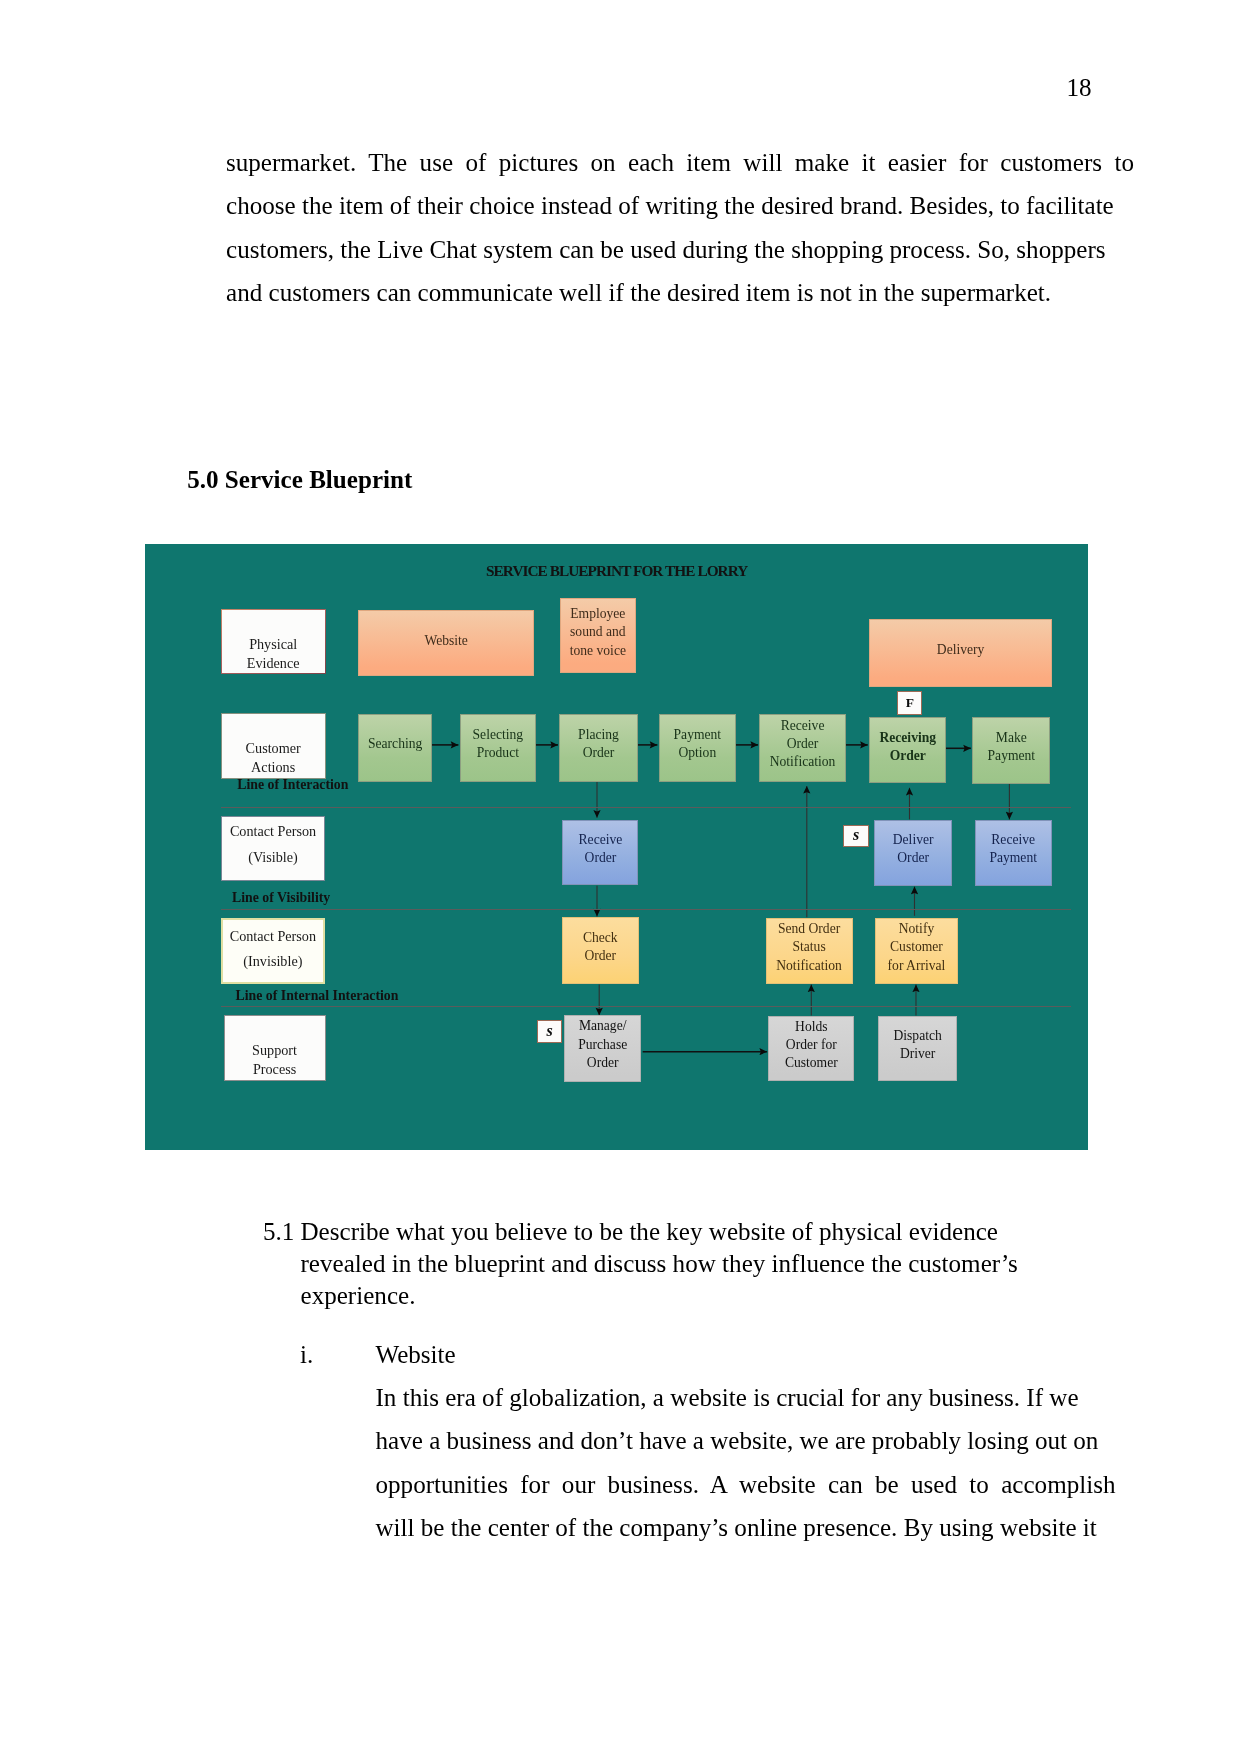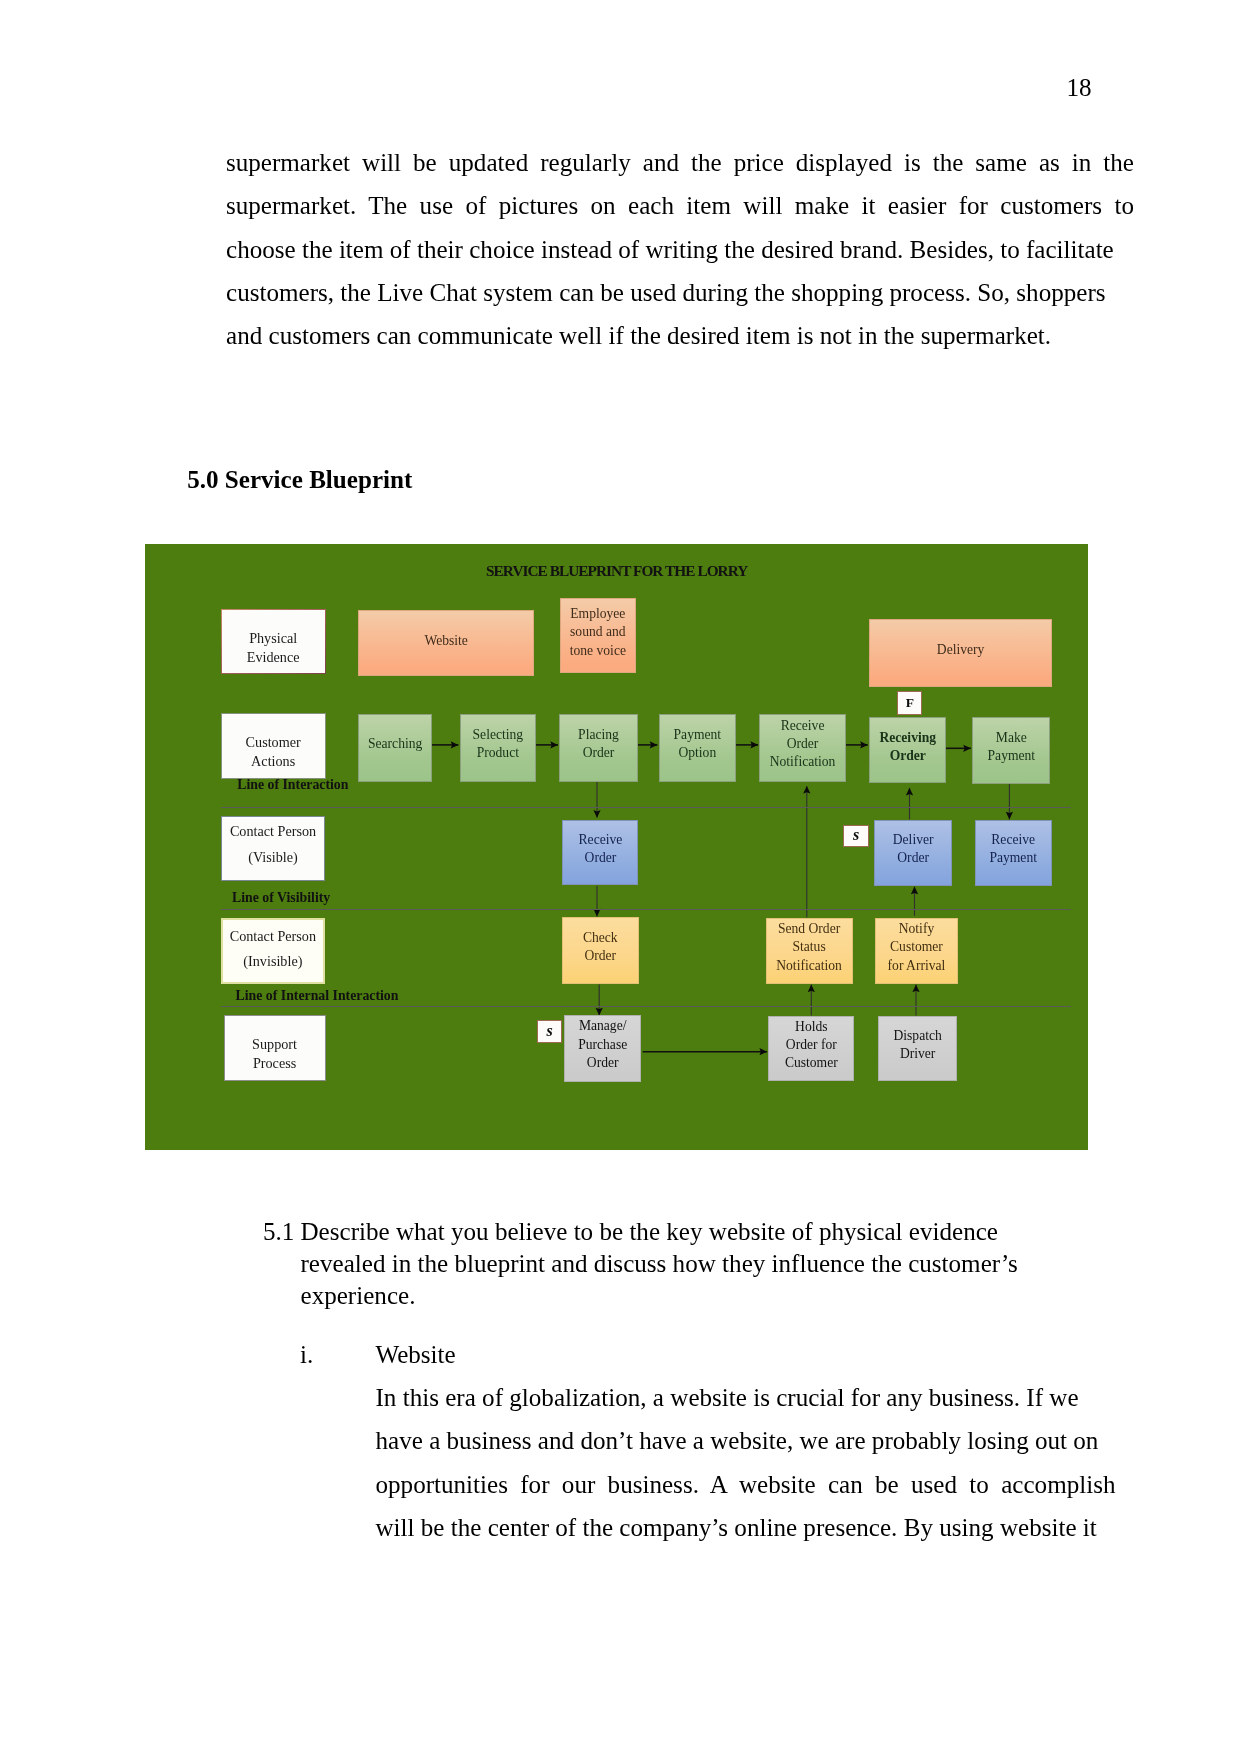--- a/index.html
+++ b/index.html
@@ -19,31 +19,31 @@
 
   #sec51{position:absolute;left:263px;top:1216px;width:755px;font-size:25.1px;line-height:31.8px;}
   #sec51 .num{position:absolute;left:0;top:0;}
   #sec51 .txt{display:block;margin-left:37.5px;}
 
   #item-i{position:absolute;left:300px;top:1341px;font-size:25.1px;}
   #item-i-label{position:absolute;left:375.5px;top:1341px;font-size:25.1px;}
   #para-i{position:absolute;left:375.5px;top:1376px;width:740px;font-size:25.1px;line-height:43.4px;}
 
   
-  #diagram{position:absolute;left:145.4px;top:543.6px;width:942.6px;height:606.3px;background:#4d7c0f;overflow:hidden;}
+  #diagram{position:absolute;left:145.4px;top:543.6px;width:942.6px;height:606.3px;background:#0f766e;overflow:hidden;}
   #dtitle{position:absolute;left:0;top:20.4px;width:942.6px;text-align:center;
           font-size:15.3px;font-weight:bold;color:#121212;letter-spacing:-0.95px;line-height:14px;}
 
   .box{position:absolute;box-sizing:border-box;display:flex;flex-direction:column;
        align-items:center;justify-content:center;text-align:center;padding-bottom:7px;}
   .box.lane{padding-bottom:0;}
   .box span{display:block;}
 
   .lane{border:1px solid #8a4a4a;background:#fcfcfb;color:#1a1a1a;font-size:14.2px;line-height:18.8px;
-        justify-content:flex-start;padding-top:19px;}
+        justify-content:flex-start;padding-top:25px;}
   .lane.pe{border:0;background:
       linear-gradient(#fcfcfb,#fcfcfb) padding-box,
       linear-gradient(150deg,#c88a6a 0%,#a9615e 45%,#7e4248 100%) border-box;
       border:1px solid transparent;}
   .lane.ca{border-color:#87917f;}
   .lane.vis{border-color:#7a8796;line-height:26.3px;padding-top:1px;}
   .lane.invis{border:2px solid #dfdfa2;background:#fefef7;line-height:25.2px;padding-top:4px;}
   .lane.supp{border-color:#8d8d8d;}
 
   .box.orange{padding-bottom:5px;}
@@ -69,21 +69,20 @@
   svg.arrows{position:absolute;left:0;top:0;width:942.6px;height:606.3px;overflow:visible;}
 </style>
 </head>
 <body>
 
 <div class="page">
 
   <div id="pageno">18</div>
 
   <div id="para1" class="body-para">
-      <div class="jline">supermarket will be updated regularly and the price displayed is the same as in the</div>
       <div class="jline">supermarket. The use of pictures on each item will make it easier for customers to</div>
       <div class="jline last">choose the item of their choice instead of writing the desired brand. Besides, to facilitate</div>
       <div class="jline last">customers, the Live Chat system can be used during the shopping process. So, shoppers</div>
       <div class="jline last">and customers can communicate well if the desired item is not in the supermarket.</div>
     </div>
 
   <div id="h50">5.0 Service Blueprint</div>
 
   <div id="diagram">
     <div id="dtitle">SERVICE BLUEPRINT FOR THE LORRY</div>

